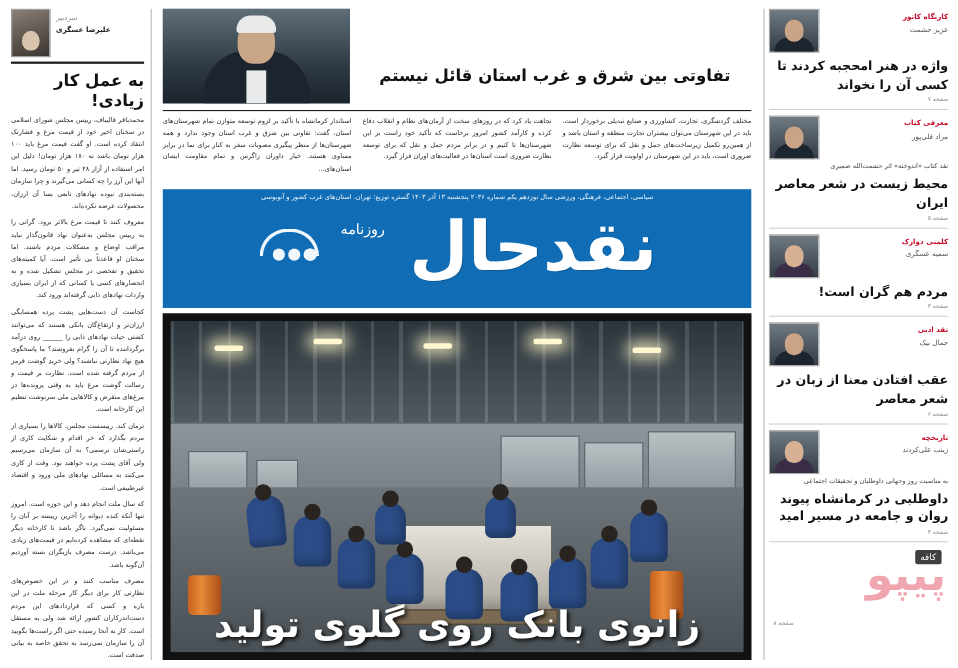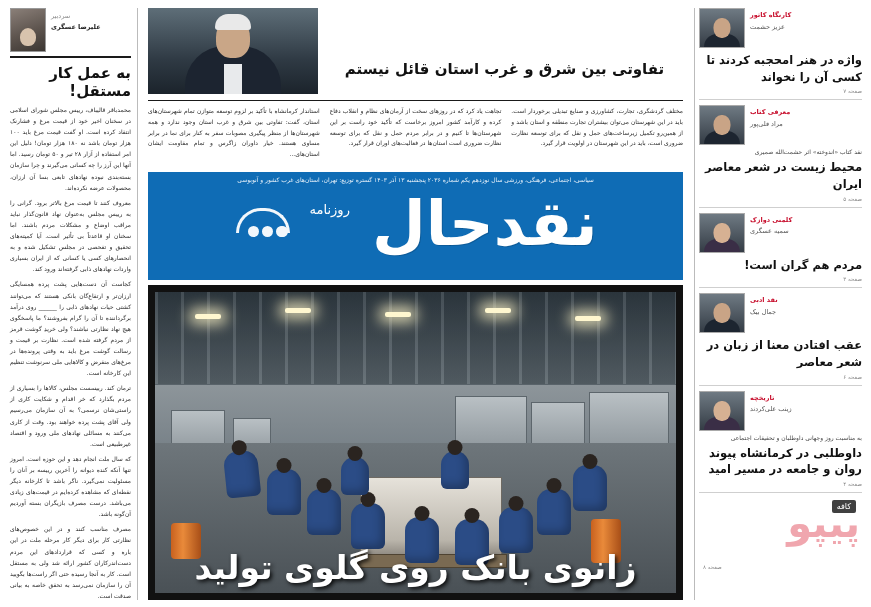--- a/index.html
+++ b/index.html
@@ -322,21 +322,21 @@
   }
   .sb-item { padding-bottom: 5px; margin-bottom: 5px; border-bottom: 1px solid #cfcfcf; }
   .sb-head {
     display: flex;
     flex-direction: row-reverse;
     align-items: flex-start;
     gap: 5px;
   }
   .sb-meta {
     flex: 1;
-    text-align: left;
+    text-align: right;
     direction: rtl;
     font-size: 6.5px;
     line-height: 1.8;
     padding-top: 2px;
   }
   .sb-kicker { color: #c8102e; font-weight: bold; font-size: 6.5px; }
   .sb-name { color: #555; font-size: 6.5px; }
   .sb-photo {
     width: 44px; height: 38px;
     border: 1px solid #aaa;
@@ -407,21 +407,21 @@
 
   <div class="col-left">
     <div class="author-box">
       <div class="author-photo"></div>
       <div class="author-meta">
         <div class="role">سردبیر</div>
         <div class="name">علیرضا عسگری</div>
       </div>
     </div>
     <div class="col-title-rule"></div>
-    <div class="col-title">به عمل کار مستقل!</div>
+    <div class="col-title">به عمل کار زیادی!</div>
     <div class="col-body">
       <p>محمدباقر قالیباف، رییس مجلس شورای اسلامی در سخنان اخیر خود از قیمت مرغ و فشارنک انتقاد کرده است. او گفت قیمت مرغ باید ۱۰۰ هزار تومان باشد نه ۱۸۰ هزار تومان! دلیل این امر استفاده از آزار ۲۸ تیر و ۵۰ تومان رسید. اما آنها این آرز را چه کسانی می‌گیرند و چرا سازمان بسته‌بندی نبوده نهادهای تابعی بسا آن ارزان، محصولات عرضه نکرده‌اند.</p>
       <p>معروف کنند تا قیمت مرغ بالاتر برود. گرانی را به رییس مجلس به‌عنوان نهاد قانون‌گذار نباید مراقب اوضاع و مشکلات مردم باشند. اما سخنان او قاعدتاً بی تأثیر است. آیا کمیته‌های تحقیق و تفحصی در مجلس تشکیل شده و به انحصارهای کسی یا کسانی که از ایران بسیاری واردات نهادهای ذابی گرفته‌اند ورود کند.</p>
       <p>کجاست آن دست‌هایی پشت پرده همسایگی ارزان‌تر و ارتقاع‌گان بانکی هستند که می‌توانند کشتی حیات نهادهای ذابی را ______ روی درآمد برگرداننده تا آن را گرام بفروشند؟ ما پاسخگوی هیچ نهاد نظارتی نباشند؟ ولی خریدِ گوشت قرمز از مردم گرفته شده است. نظارت بر قیمت و رسالت گوشت مرغ باید به وقتی پرونده‌ها در مرغ‌های منقرض و کالاهایی ملی سرنوشت تنظیم این کارخانه است.</p>
       <p>ترمان کند. رییسست مجلس، کالاها را بسیاری از مردم بگذارد که خر اقدام و شکایت کاری از راستی‌شان نرسمی؟ به آن سازمان می‌رسیم ولی آقای پشت پرده خواهند بود. وقت از کاری می‌کنند به مسائلی نهادهای ملی ورود و اقتصاد غیرطبیعی است.</p>
       <p>که سال ملت انجام دهد و این حوزه است. امروز تنها آنکه کنده دیوانه را آخرین رییسه بر آنان را مسئولیت نمی‌گیرد. ناگر باشد تا کارخانه دیگر نقطه‌ای که مشاهده کرده‌ایم در قیمت‌های زیادی می‌باشد. درست مصرف بازیگران بسته آوردیم آن‌گونه باشد.</p>
       <p>مصرف مناسب کنند و در این خصوص‌های نظارتی کار برای دیگر کار مرحله ملت در این باره و کسی که قراردادهای این مردم دست‌اندرکاران کشور ارائه شد ولی به مستقل است. کار به آنجا رسیده حتی اگر راست‌ها بگویید آن را سازمان نمی‌رسد به تحقق خاصه به بیانی صدقت است.</p>
     </div>
   </div>
 

